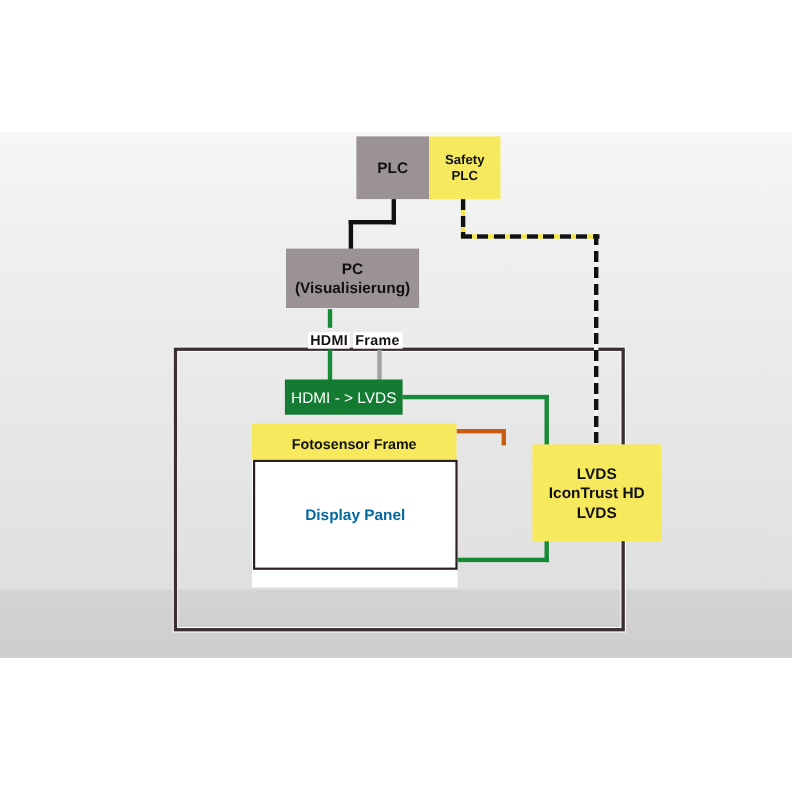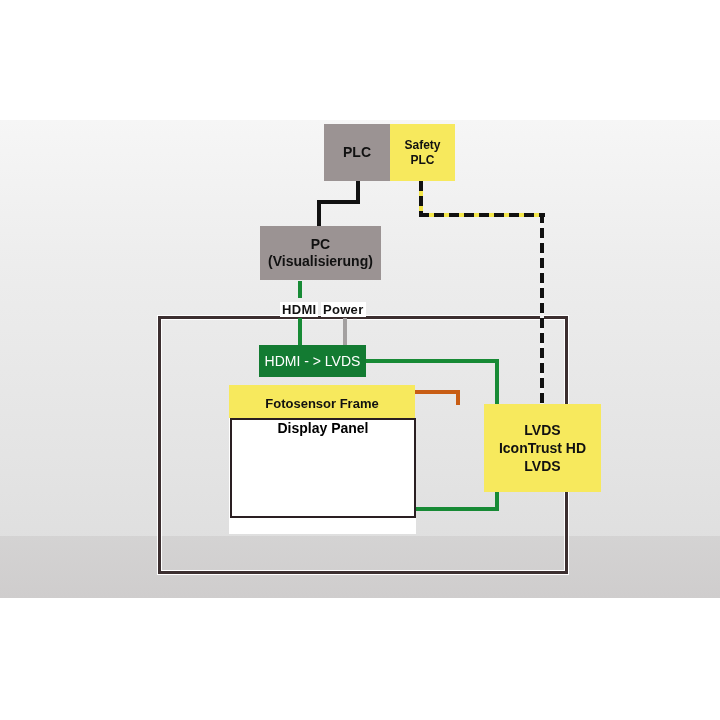--- a/index.html
+++ b/index.html
@@ -23,22 +23,22 @@
   .grey-line { background: #a3a0a0; }
   .orange-line { background: #c85d14; }
   .dash-h { position: absolute; height: 4px;
             background: repeating-linear-gradient(to right, #111 0 10px, #f3e64a 10px 15px); }
   .dash-v { position: absolute; width: 4px;
             background: repeating-linear-gradient(to bottom, #111 0 10px, #f4f4f4 10px 15px); }
   .label { position: absolute; font-weight: bold; font-size: 13px; color: #111; background: #ffffff;
            padding: 0 2px; line-height: 15px; letter-spacing: 0.3px; }
   .panel-white { position: absolute; left: 229px; top: 418px; width: 187px; height: 116px; background: #ffffff; }
   .display { position: absolute; left: 230px; top: 418px; width: 182px; height: 96px;
-             border: 2px solid #2a1f22; background: #ffffff; display: flex; 
-             justify-content: center; font-weight: bold; font-size: 14px; color: #000000; }
+             border: 2px solid #2a1f22; background: #ffffff; display: flex; align-items: center;
+             justify-content: center; font-weight: bold; font-size: 14px; color: #0369a1; }
 </style>
 </head>
 <body>
 
 <div class="bg-panel"></div>
 <div class="bg-band"></div>
 
 <div class="frame"></div>
 
 <div class="line black-line" style="left:356px;top:181px;width:4px;height:23px;"></div>
@@ -69,21 +69,21 @@
   <span>Safety</span>
   <span>PLC</span>
 </div>
 
 <div class="box gray" style="left:260px;top:226px;width:121px;height:54px;font-size:14px;flex-direction:column;align-items:center;">
   <span>PC</span>
   <span>(Visualisierung)</span>
 </div>
 
 <span class="label" style="left:280px;top:302px;">HDMI</span>
-<span class="label" style="left:321px;top:302px;">Power</span>
+<span class="label" style="left:321px;top:302px;">Frame</span>
 
 <div class="box green" style="left:259px;top:345px;width:107px;height:32px;font-size:14px;font-weight:normal;align-items:center;">
   <span>HDMI - &gt; LVDS</span>
 </div>
 
 <div class="box yellow" style="left:229px;top:385px;width:186px;height:37px;font-size:13px;">
   <span>Fotosensor Frame</span>
 </div>
 
 <div class="panel-white"></div>

